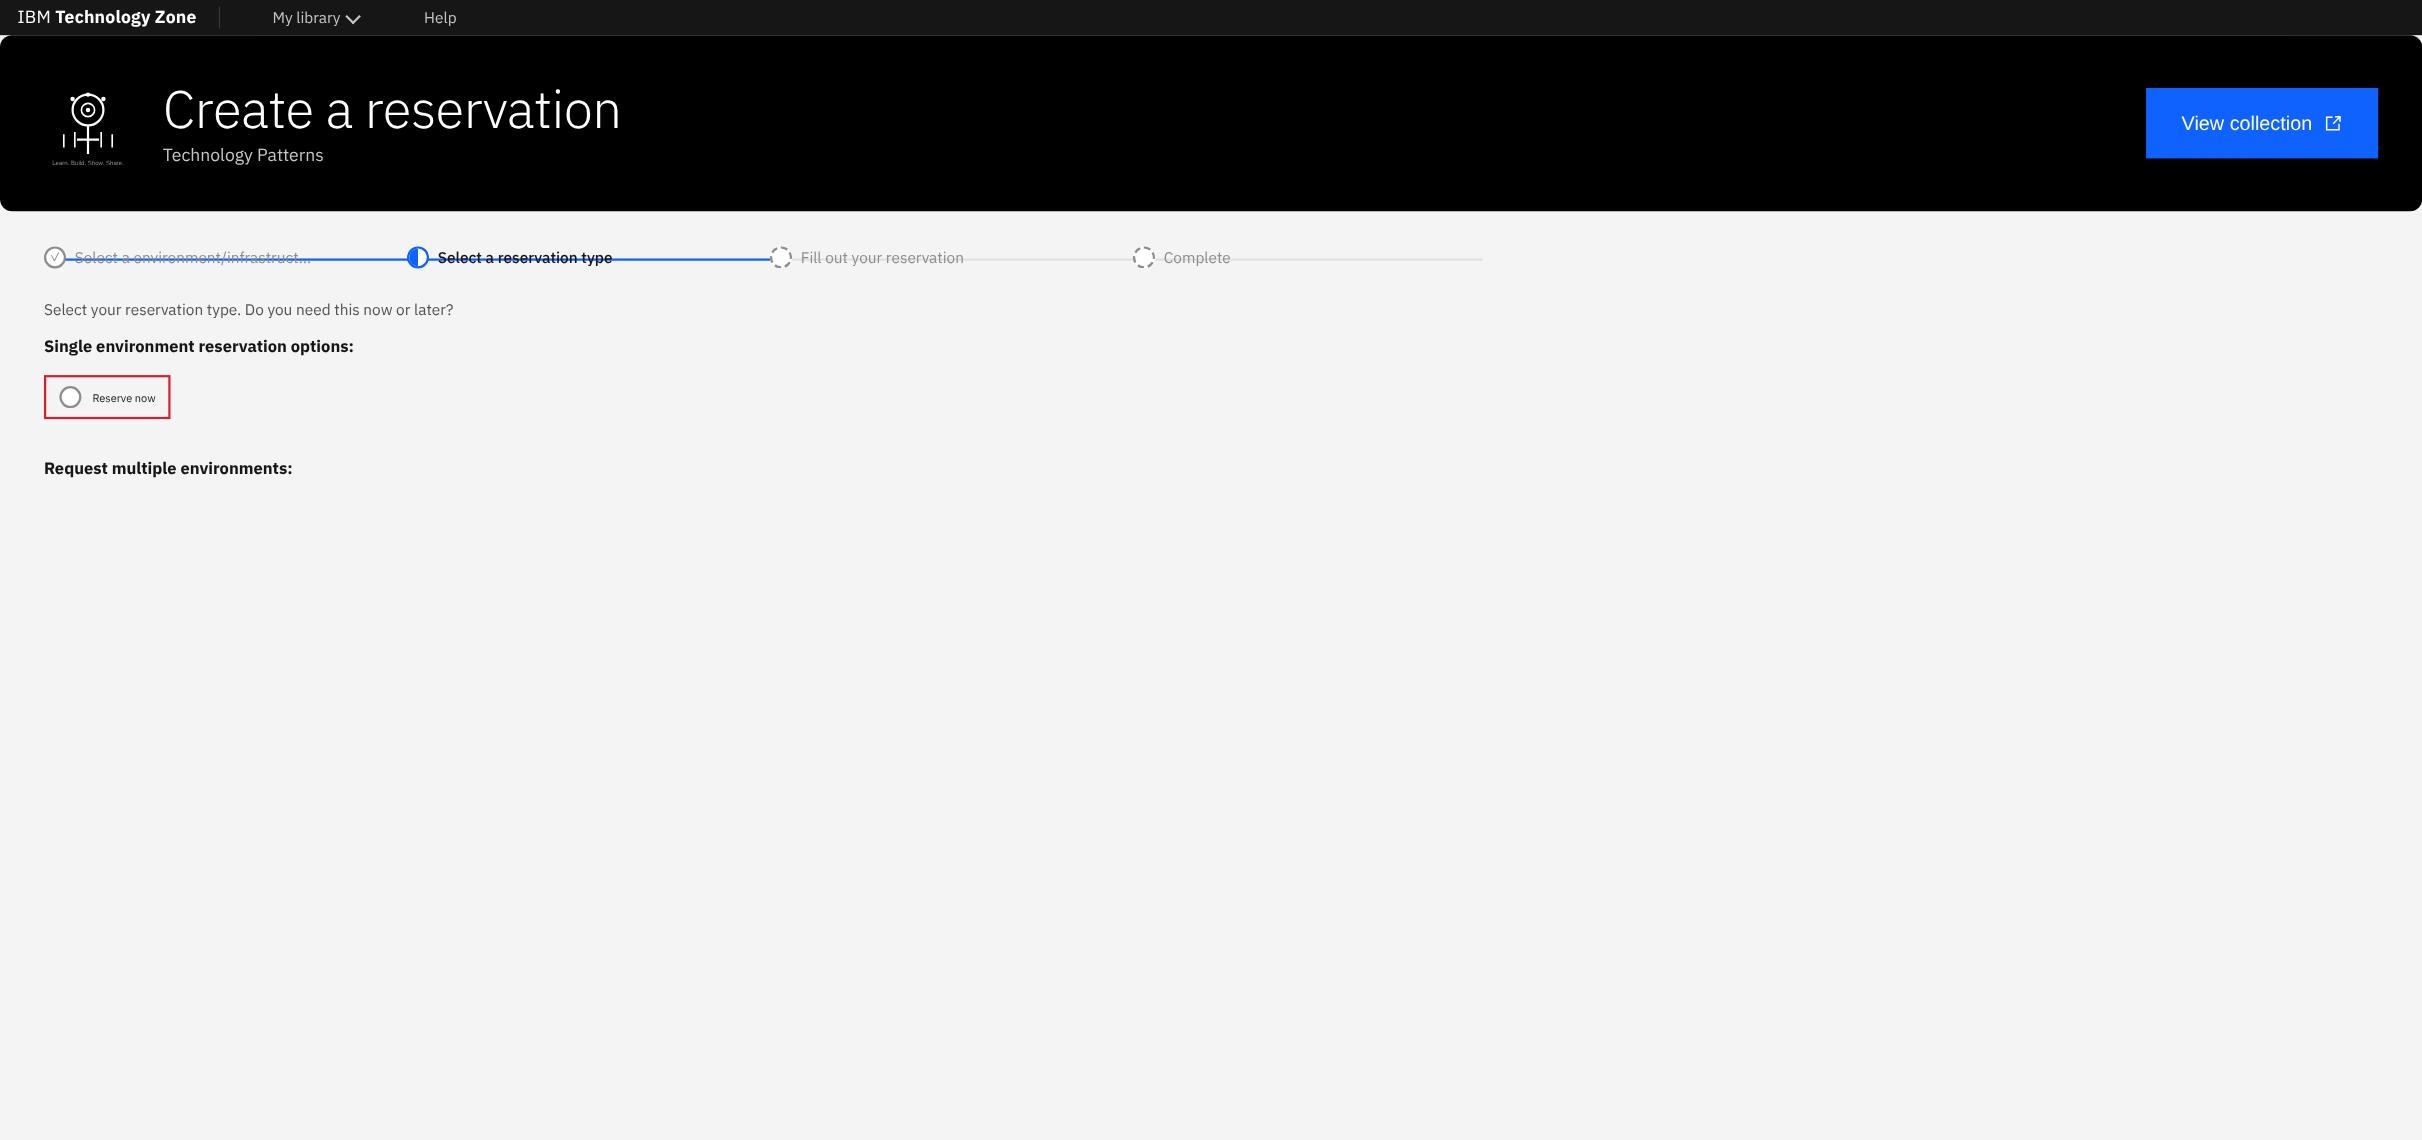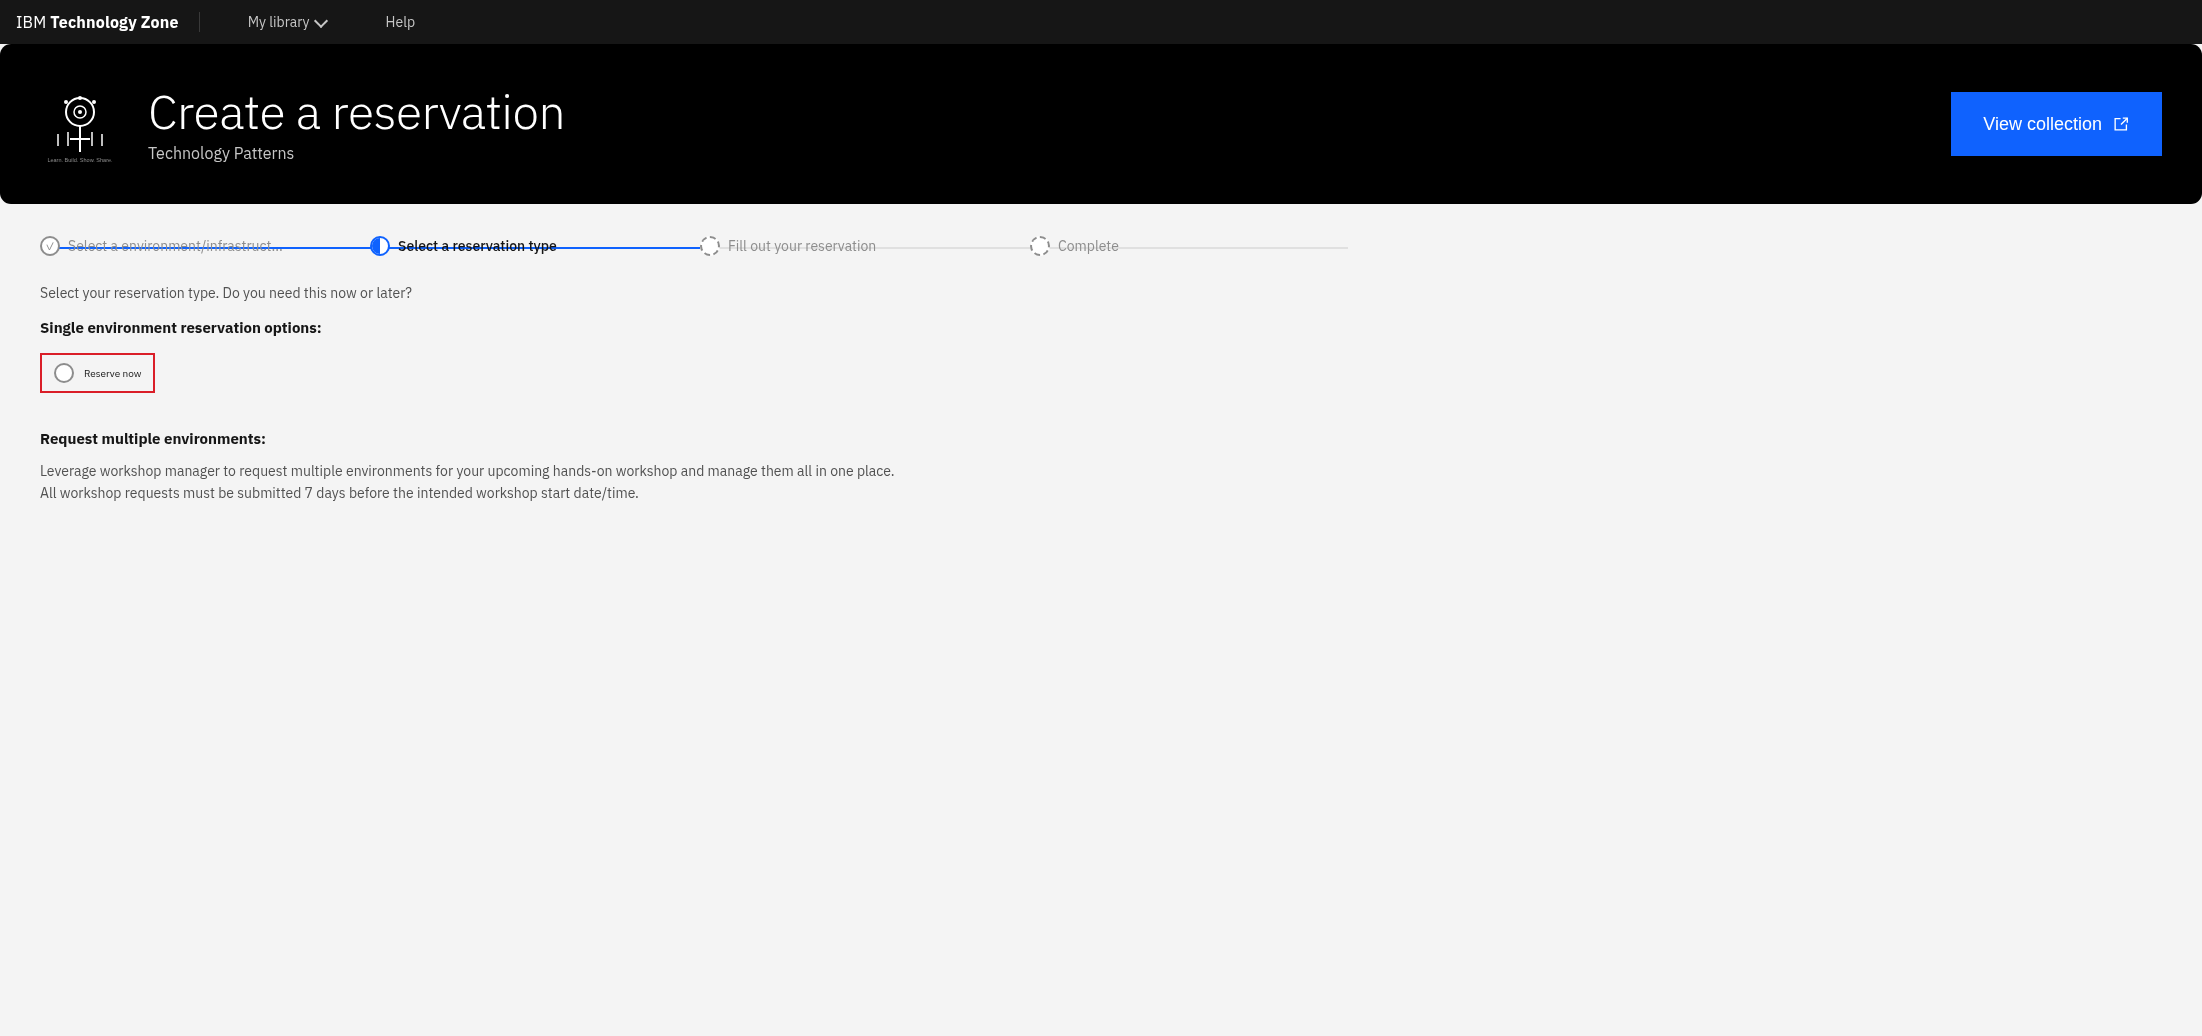--- a/index.html
+++ b/index.html
@@ -12,21 +12,21 @@
       font-family: 'IBM Plex Sans', Arial, sans-serif;
       background: #f4f4f4;
       min-height: 100vh;
     }
 
     
     .topnav {
       background: #161616;
       display: flex;
       align-items: center;
-      height: 44px;
+      height: 32px;
       padding: 0 16px;
       gap: 0;
     }
 
     .topnav-brand {
       color: #ffffff;
       font-size: 16px;
       font-weight: 400;
       letter-spacing: 0.01em;
       padding-right: 20px;
@@ -395,20 +395,16 @@
     </div>
 
     <br>
 
     
 
     <div class="section-divider"></div>
 
     <p class="multiple-env-heading">Request multiple environments:</p>
 
-    <p class="workshop-description">
-      <span>Leverage workshop manager to request multiple environments for your upcoming hands-on workshop and manage them all in one place.</span><br>
-      <span>All workshop requests must be submitted 7 days before the intended workshop start date/time.</span>
-    </p>
 
     
   </div>
 </div>
 
 </body></html>

